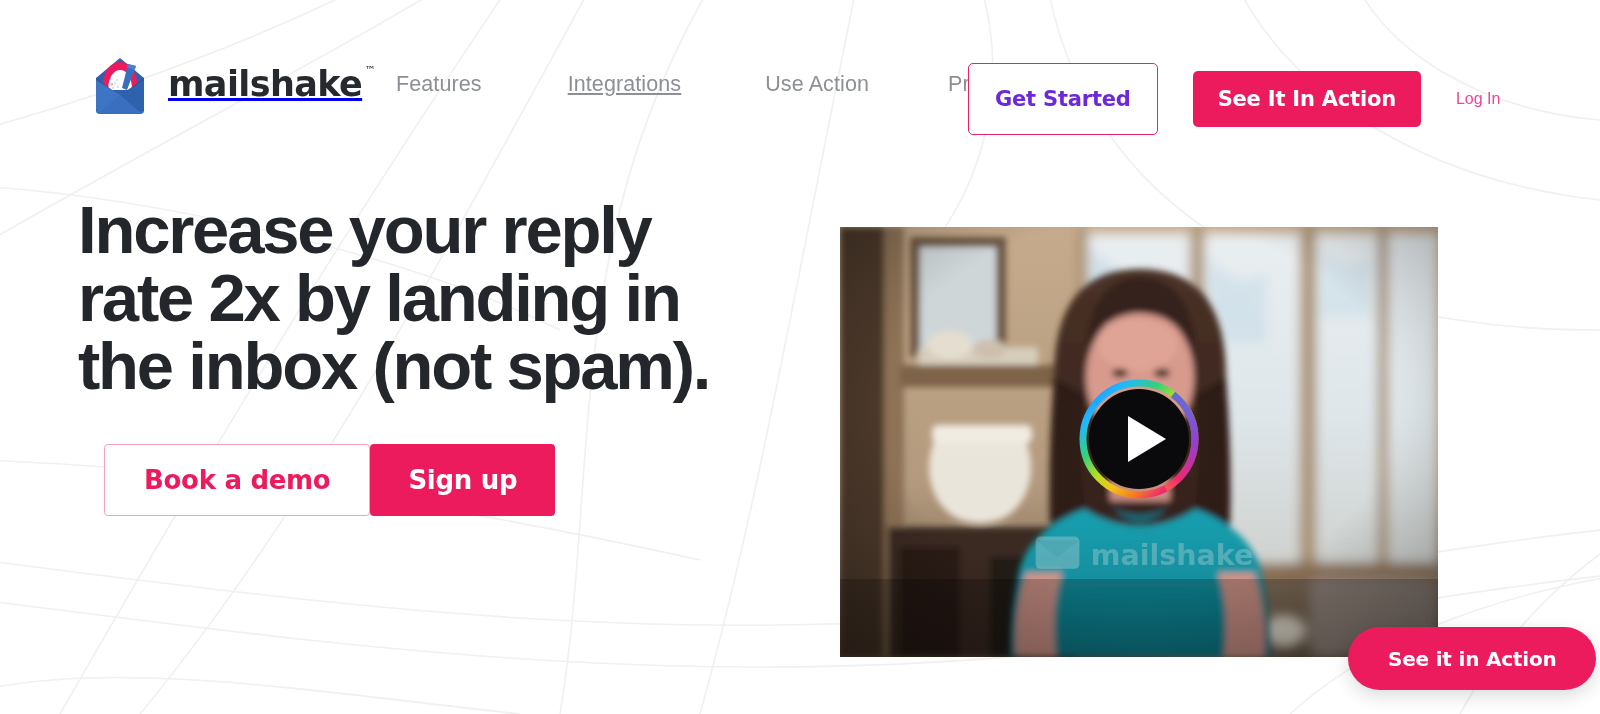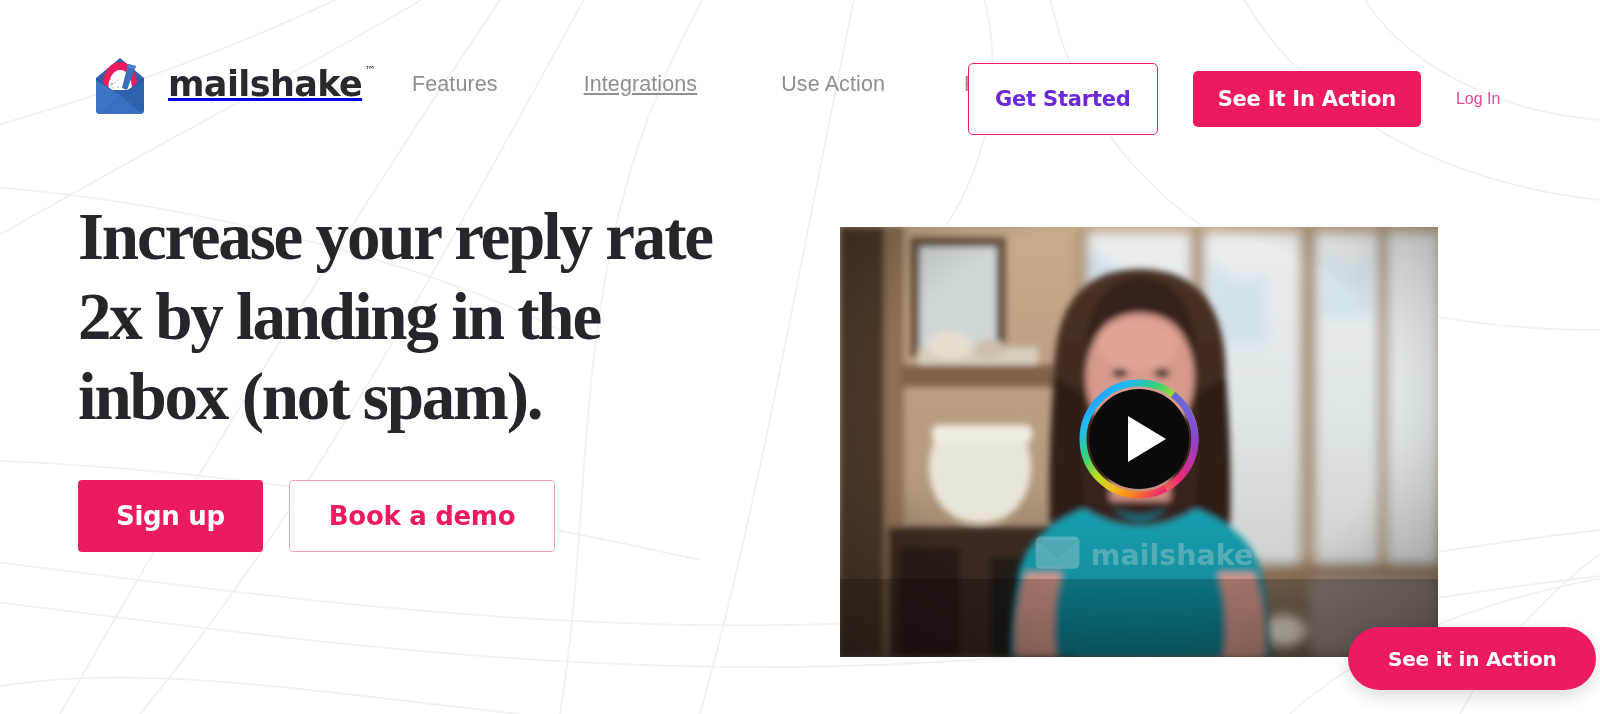--- a/index.html
+++ b/index.html
@@ -39,21 +39,21 @@
     color:#26292e; letter-spacing:-0.6px;
     line-height:1;
   }
   .tm {
     position:absolute; top:-2px; right:-13px;
     font-size:11px; font-weight:normal; color:#26292e;
   }
 
   .nav {
     position:absolute; left:396px; top:72px;
-    display:flex; align-items:center;margin-left:16px;
+    display:flex; align-items:center;
   }
   .nav-link {
     font-size:21.5px; color:#8d8f96; letter-spacing:0.1px;
     text-decoration:none; white-space:nowrap;
     font-family:"Liberation Sans", sans-serif;
   }
   .nav-link.l1 { margin-right:86px; }
   .nav-link.l2 { margin-right:84px;text-decoration:underline; }
   .nav-link.l3 { margin-right:79px; }
 
@@ -81,23 +81,23 @@
   .nav-actions .btn-outline { margin-right:35px; }
   .login-link {
     margin-left:35px;
     color:#ec4899; font-size:16px; text-decoration:none;
     font-family:"Liberation Sans", sans-serif;
   }
 
   
   .hero-left { position:absolute; left:78px; top:196px; width:700px; }
   .headline {
-    font-family:Liberation Serif, serif;
+    font-family:Liberation Sans, sans-serif;
     font-size:67px;
-    line-height:80px;
+    line-height:68px;
     font-weight:bold;
     color:#23262b;
     letter-spacing:-2.2px;
     width:680px;
   }
   .hero-ctas { margin-top:44px; display:flex; align-items:center; }
   .btn-signup {
     height:72px; padding:0 38px;
     background:#ec1b5e; color:#fff; border:none; border-radius:4px;
     font-size:26px; letter-spacing:-0.3px;
@@ -212,22 +212,22 @@
       <a class="btn btn-outline" href="#">Get Started</a>
       <a class="btn btn-solid" href="#">See It In Action</a>
       <a class="login-link" href="#">Log In</a>
     </div>
 
   </header>
 
   <section class="hero-left">
     <h1 class="headline">Increase your reply rate 2x by landing in the inbox (not spam).</h1>
     <div class="hero-ctas">
+      <a class="btn btn-demo" href="#">Book a demo</a>
       <a class="btn btn-signup" href="#">Sign up</a>
-      <a class="btn btn-demo" href="#">Book a demo</a>
     </div>
   </section>
 
   <div class="video-card">
 
     <svg class="video-still" viewBox="0 0 598 430" preserveAspectRatio="none">
       <defs>
         <linearGradient id="wallG" x1="0" y1="0" x2="0" y2="1">
           <stop offset="0%" stop-color="#c6ab8c"></stop>
           <stop offset="60%" stop-color="#b39a7e"></stop>

